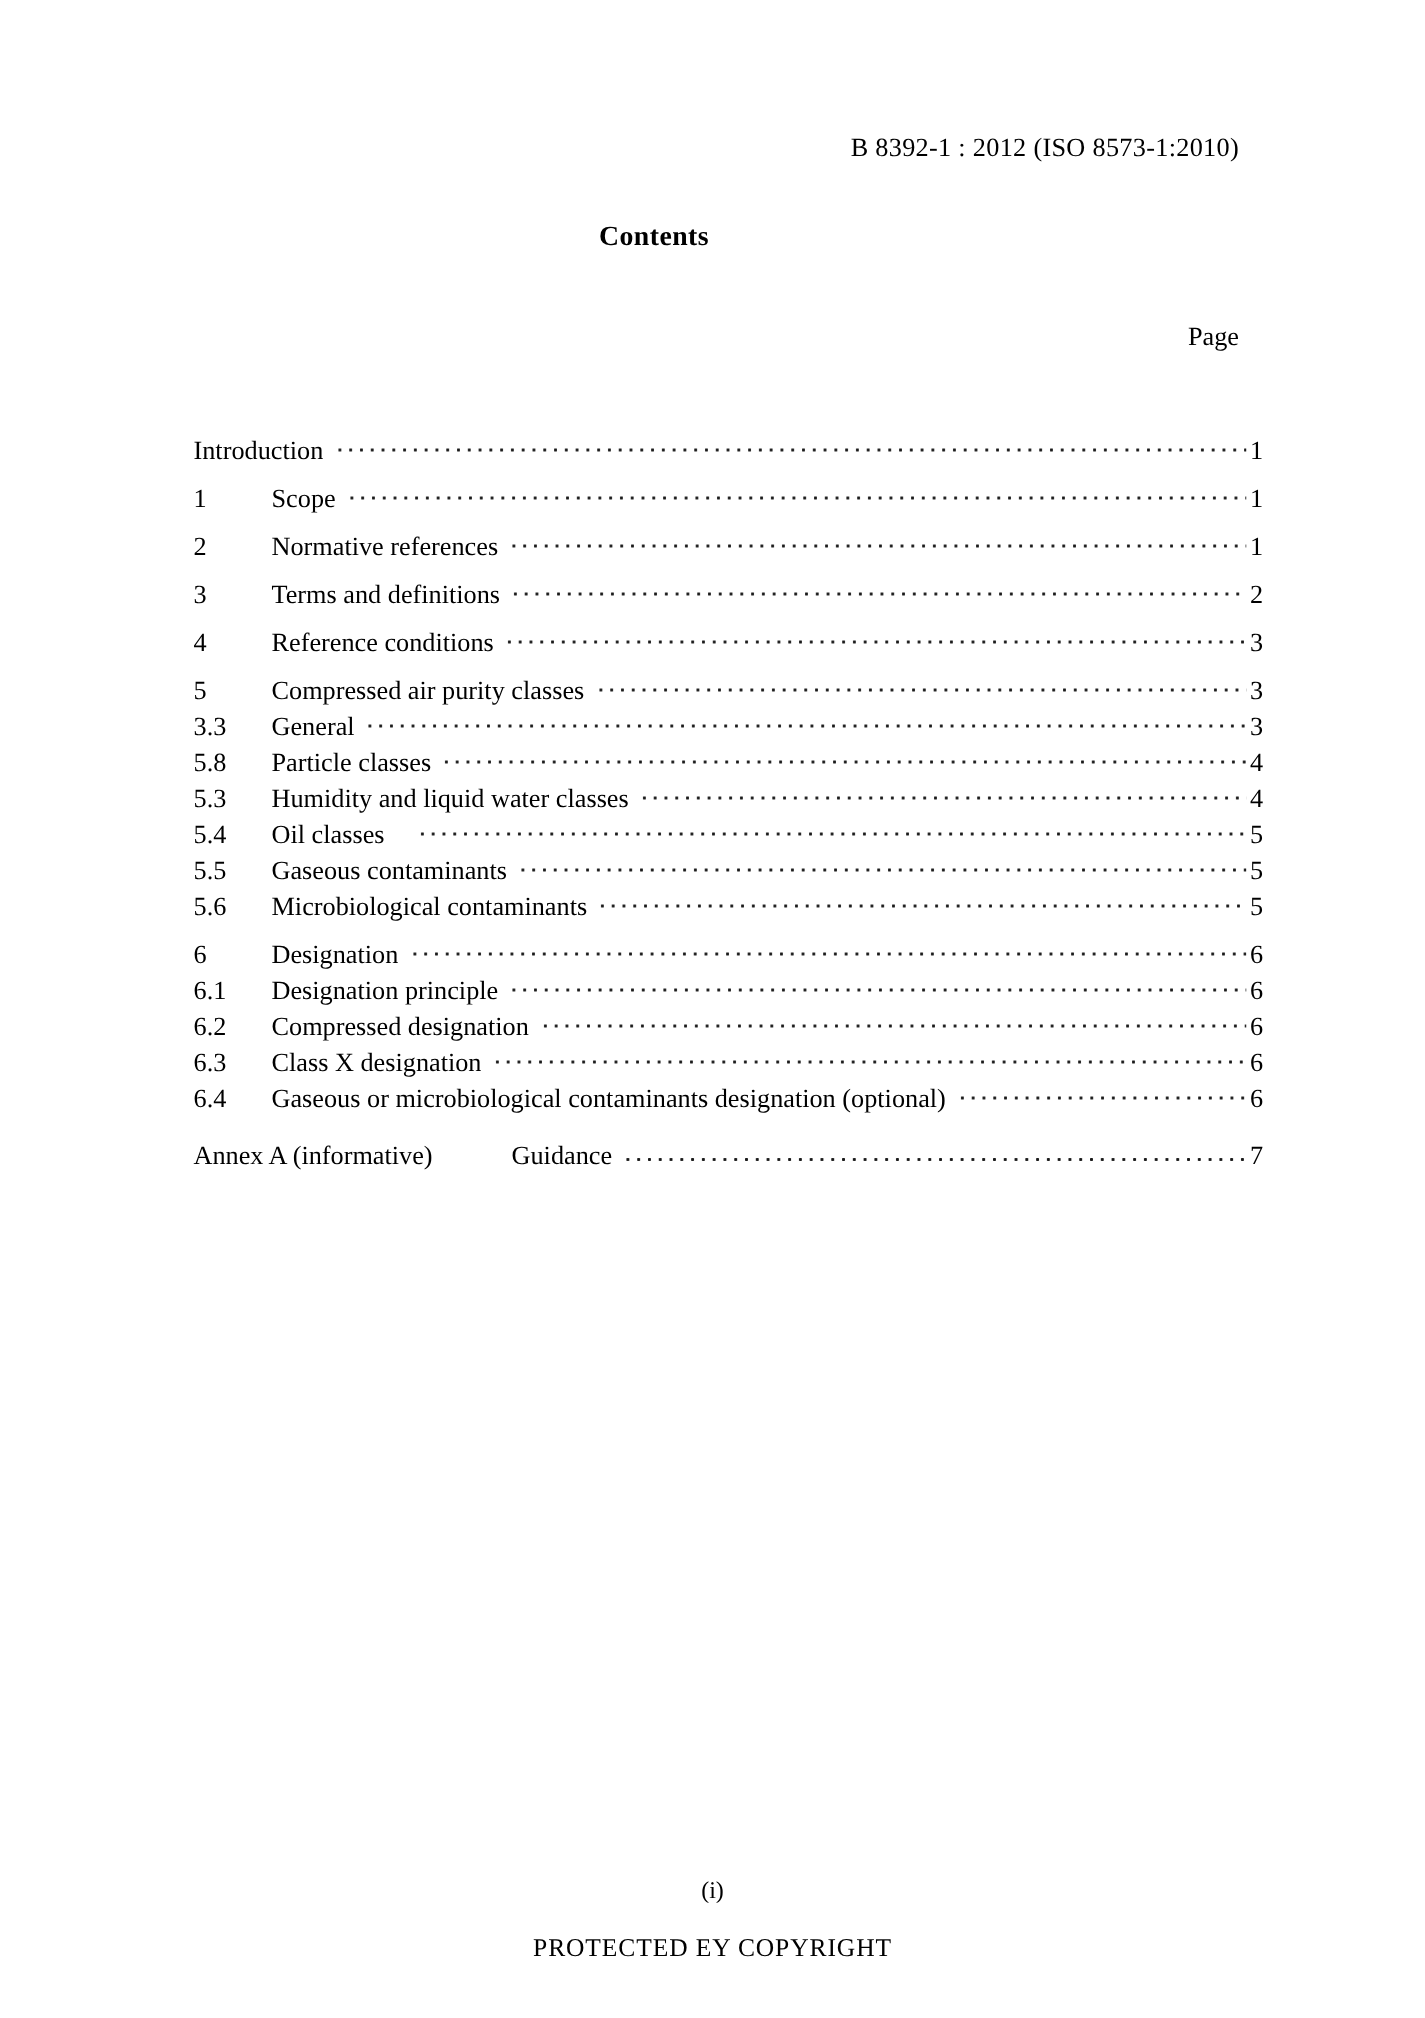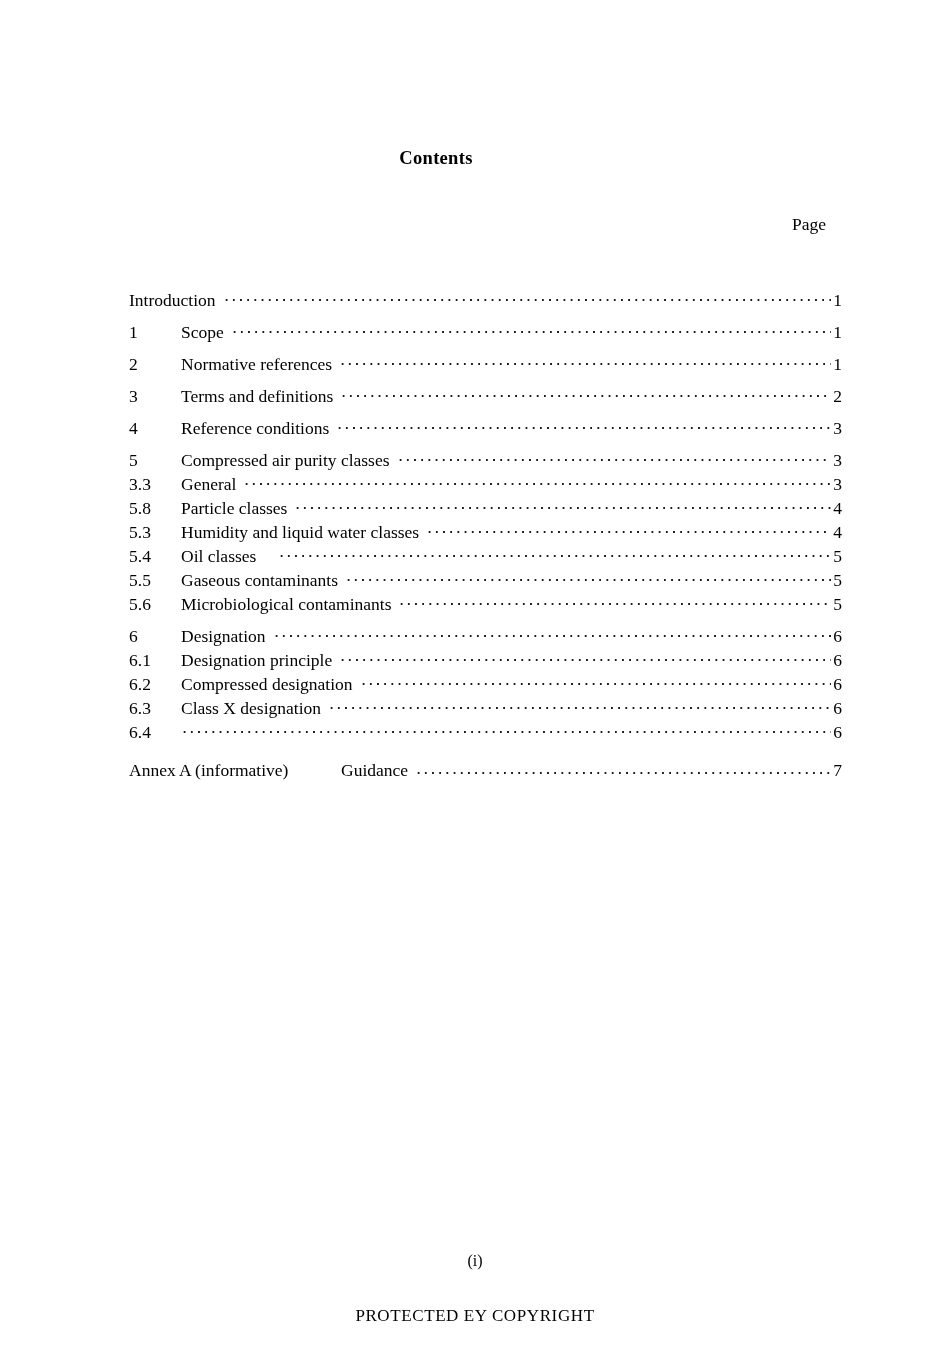--- a/index.html
+++ b/index.html
@@ -139,28 +139,28 @@
     font-size: 16px;
   }
   .copyright {
     position: absolute;
     top: 1289px;
     left: 0;
     width: 950px;
     text-align: center;
     font-size: 17px;
     letter-spacing: 0.6px;
-    margin-top: 17px;
   }
 </style>
 </head>
 <body>
 
 <div class="page">
 
+  <div class="doc-header">B 8392-1 : 2012 (ISO 8573-1:2010)</div>
 
   <div class="doc-title">
     <span class="title-inner">Contents</span>
   </div>
 
   <div class="page-label">Page</div>
 
   <div class="toc" id="toc-list">
       <div class="toc-entry nonum">
         <span class="toc-label">Introduction</span>
@@ -252,20 +252,21 @@
         <span class="toc-page">6</span>
       </div>
       <div class="toc-entry ">
         <span class="toc-num">6.3</span>
         <span class="toc-label">Class X designation</span>
         <span class="leader"></span>
         <span class="toc-page">6</span>
       </div>
       <div class="toc-entry ">
         <span class="toc-num">6.4</span>
+        <span class="toc-label">Gaseous or microbiological contaminants designation (optional)</span>
         <span class="leader"></span>
         <span class="toc-page">6</span>
       </div>
       <div class="toc-entry sp-annex">
         <span class="toc-annexlabel">Annex A (informative)</span>
         <span class="toc-label">Guidance</span>
         <span class="leader"></span>
         <span class="toc-page">7</span>
       </div>
     </div>

